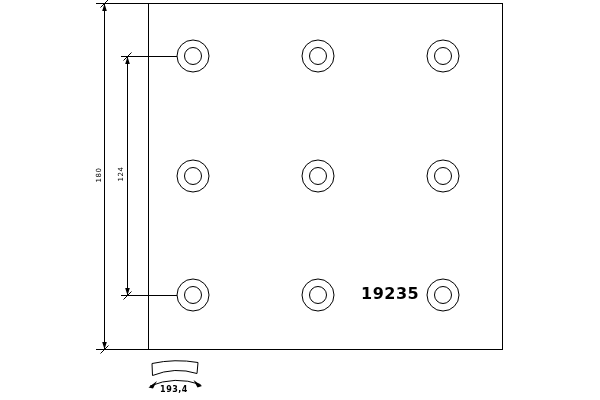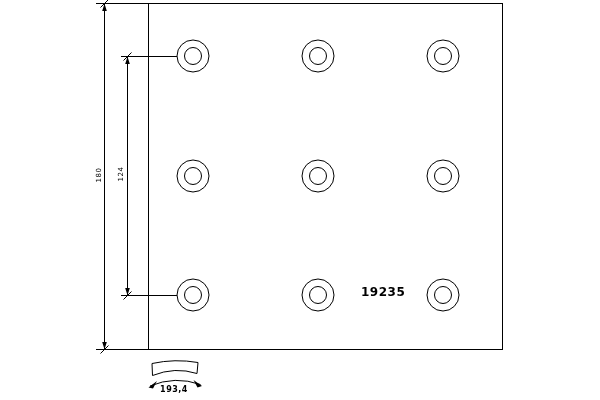--- a/index.html
+++ b/index.html
@@ -17,21 +17,21 @@
     color: #000;
     white-space: nowrap;
     line-height: 1;
   }
   .dim-rot {
     font-size: 7px;
     transform: translate(-50%, -50%) rotate(-90deg);
     letter-spacing: 0.5px;
   }
   .part-number {
-    font-size: 12px;
+    font-size: 16px;
     font-weight: bold;
     letter-spacing: 0.5px;
   }
   .arc-dim {
     font-size: 8px;
     font-weight: bold;
     transform: translate(-50%, 0);
     letter-spacing: 0.5px;
   }
 </style>

